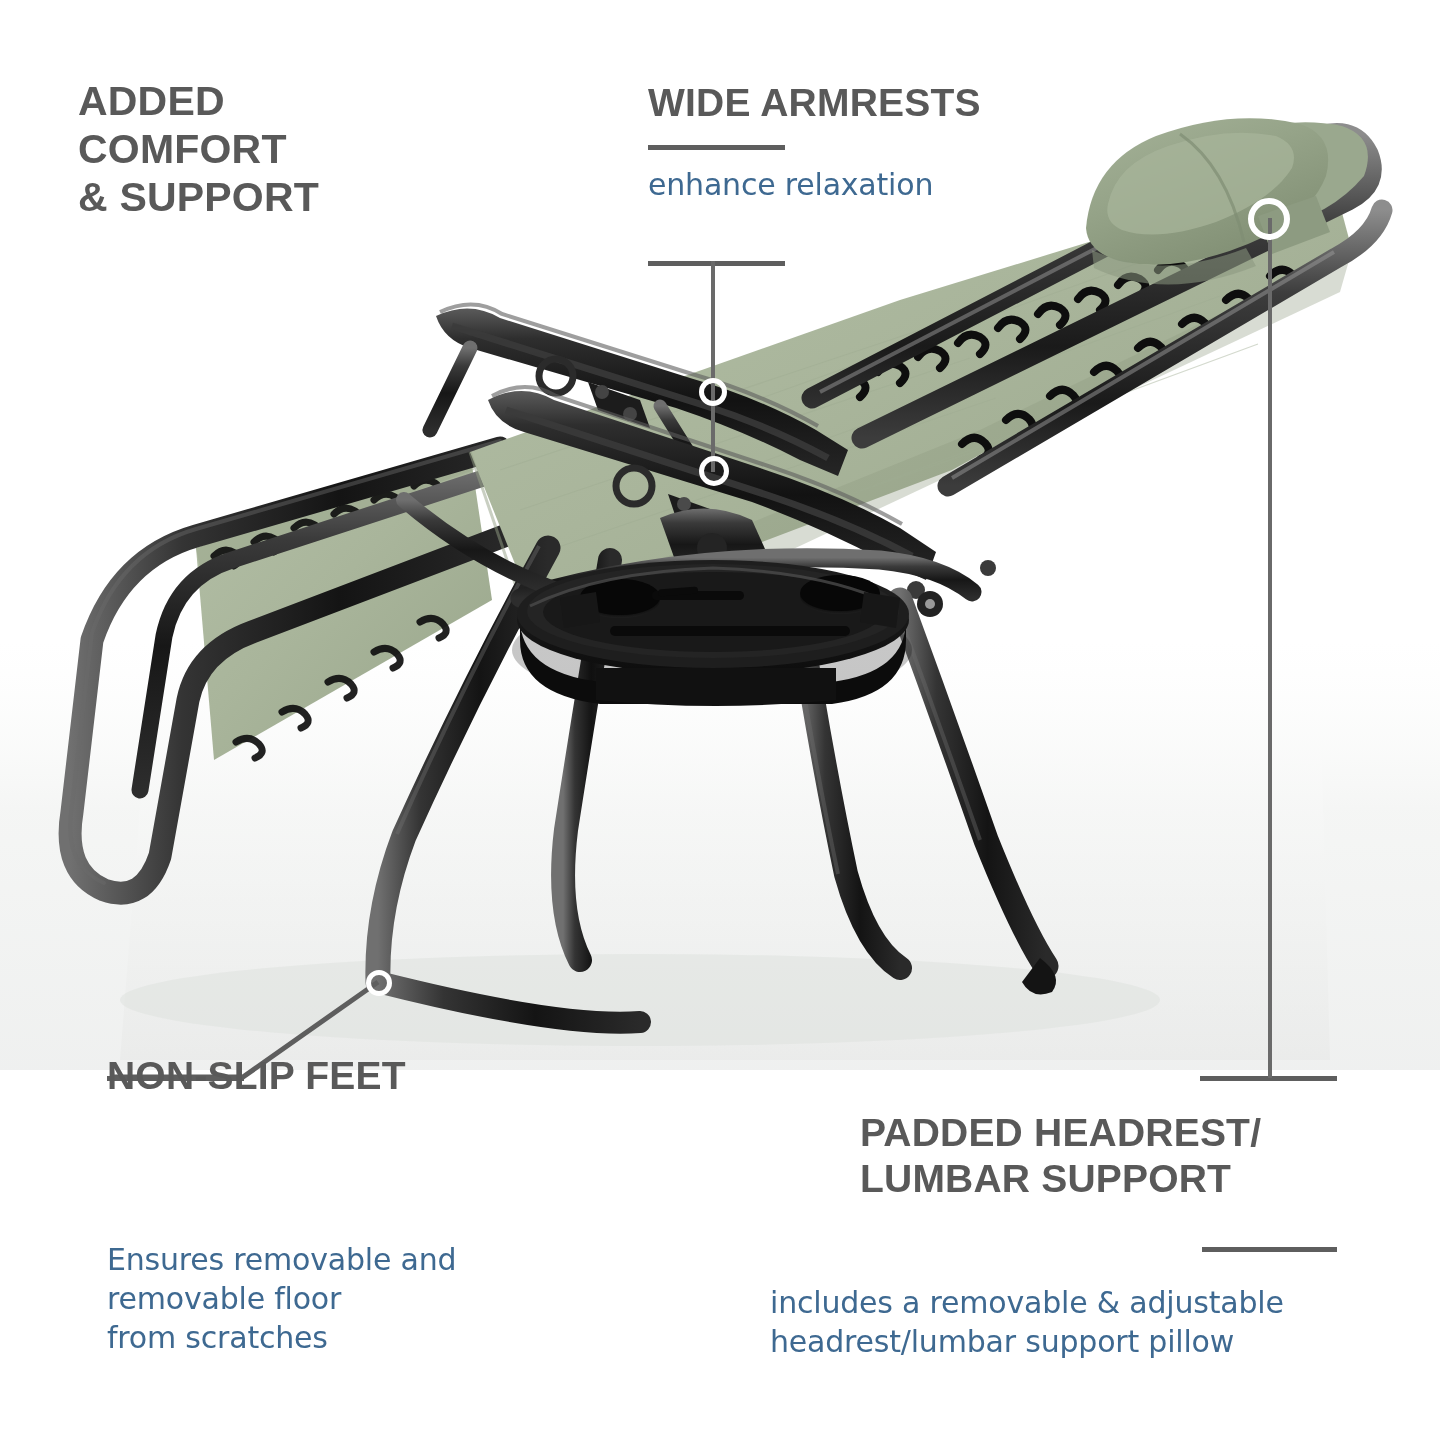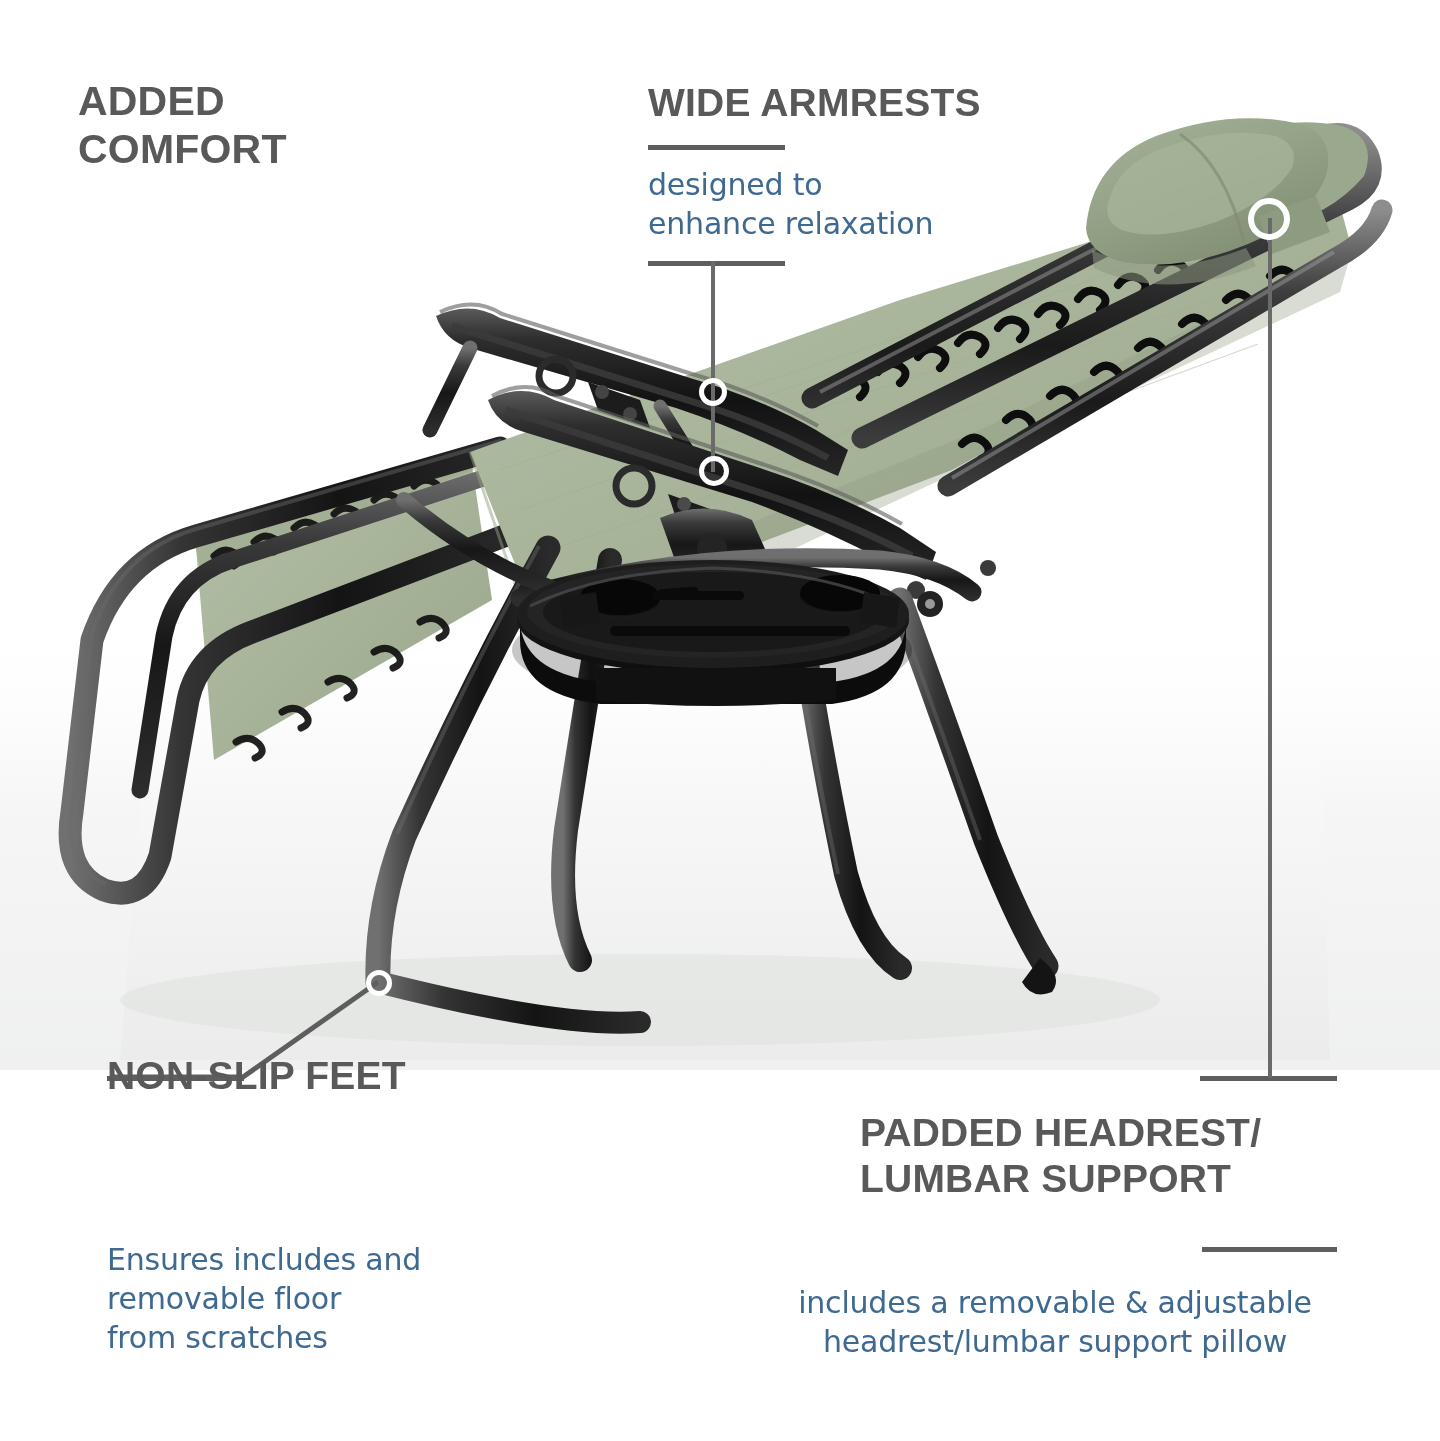--- a/index.html
+++ b/index.html
@@ -28,21 +28,21 @@
   }
 
   
   #hdr-comfort{left:78px;top:78px;width:400px;font-size:41px;}
   #hdr-armrests{left:648px;top:80px;width:430px;font-size:39px;}
   #hdr-feet{left:107px;top:1053px;width:470px;font-size:39px;}
   #hdr-headrest{left:860px;top:1110px;width:480px;font-size:39px;}
 
   #sub-armrests{left:648px;top:165px;width:420px;font-size:30px;}
   #sub-feet{left:107px;top:1240px;width:430px;font-size:30px;}
-  #sub-headrest{left:770px;top:1283px;width:570px;font-size:30px;text-align:center;}
+  #sub-headrest{left:770px;top:1283px;width:570px;font-size:30px;text-align:left;}
 
   
   .rule{background:#5e5e5e;position:absolute;}
   .hrule{height:5px;}
   .vrule{width:5px;}
 
   
   #rule-arm-top{left:648px;top:145px;width:137px;}
   #rule-arm-bot{left:648px;top:261px;width:137px;}
   #lead-arm-v{left:711px;top:261px;height:211px;width:4px;background:#6a6a6a;}
@@ -347,31 +347,31 @@
   <div class="rule vrule" id="lead-head-v"></div>
 
   <div class="marker" id="marker-armrest-upper"></div>
   <div class="marker" id="marker-armrest-lower"></div>
   <div class="marker" id="marker-headrest"></div>
   <div class="marker" id="marker-foot"></div>
 
   <div class="abs hdg" id="hdr-comfort">
     <div>ADDED</div>
     <div>COMFORT</div>
+    <div>&amp; SUPPORT</div>
   </div>
 
   <div class="abs hdg" id="hdr-armrests">WIDE ARMRESTS</div>
   <div class="abs sub" id="sub-armrests">
-    <div>designed to</div>
     <div>enhance relaxation</div>
   </div>
 
   <div class="abs hdg" id="hdr-feet">NON-SLIP FEET</div>
   <div class="abs sub" id="sub-feet">
-    <div>Ensures includes and</div>
+    <div>Ensures removable and</div>
     <div>removable floor</div>
     <div>from scratches</div>
   </div>
 
   <div class="abs hdg" id="hdr-headrest">
     <div>PADDED HEADREST/</div>
     <div>LUMBAR SUPPORT</div>
   </div>
   <div class="abs sub" id="sub-headrest">
     <div>includes a removable &amp; adjustable</div>

